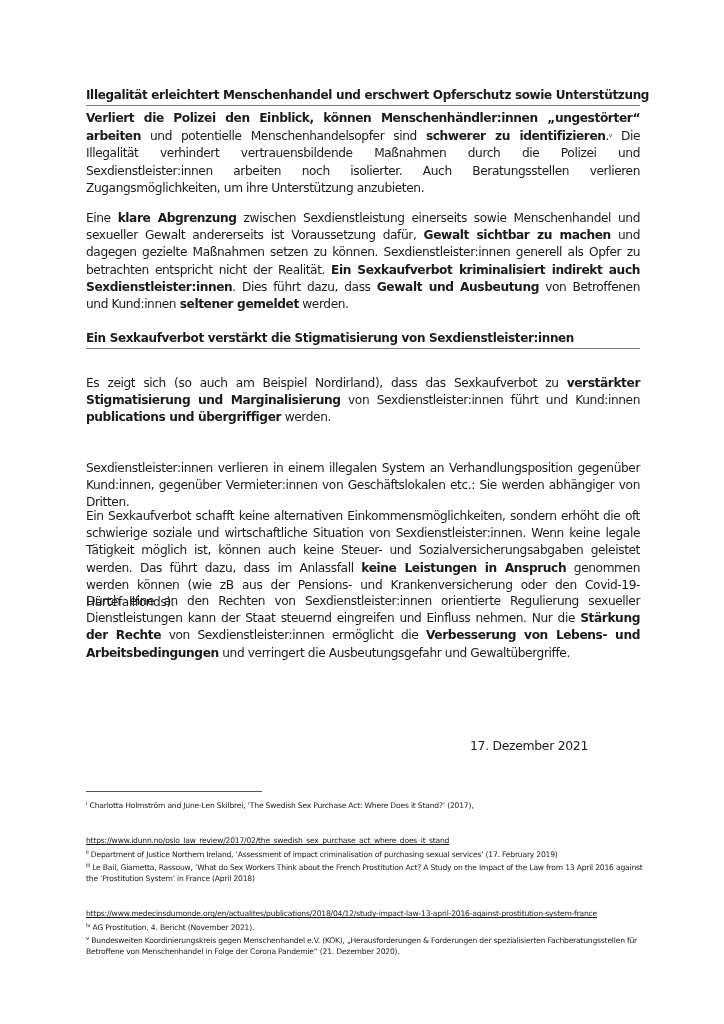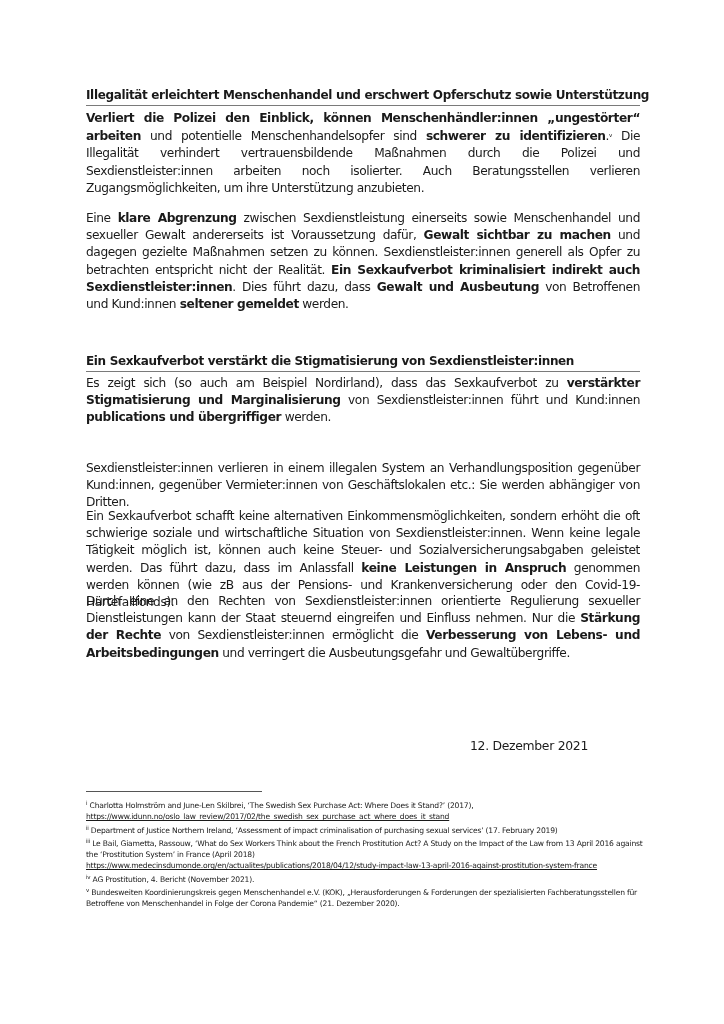--- a/index.html
+++ b/index.html
@@ -11,39 +11,39 @@
              white-space: nowrap; }
   .para { position: absolute; left: 0; width: 554px; font-size: 12.2px; line-height: 17.2px;
           text-align: justify; letter-spacing: -0.4px; word-spacing: 0px; }
   .para b { font-weight: bold; }
   .date { position: absolute; left: 470px; top: 738px; font-size: 12.4px; letter-spacing: -0.3px; }
   .fn-rule { position: absolute; left: 0; top: 791px; width: 176px; height: 0; border-top: 1.2px solid #555; }
   .footnotes { position: absolute; left: 0; top: 798px; width: 560px; font-size: 7.6px; line-height: 11.3px;
                letter-spacing: -0.2px; color: #1a1a1a; }
   .fn { margin: 0; }
   .fn sup, .para sup { font-size: 5.5px; vertical-align: 3px; }
-  .fn .url { color: #1a1a1a; text-decoration: underline; }
+  .fn .url { color: #1a1a1a; text-decoration: underline; margin-top: 24px; }
   .fn .indent { padding-left: 8px; display: block; }
 </style>
 </head>
 <body>
 
 <div class="page">
 
   <div class="heading" style="top:88px;">Illegalität erleichtert Menschenhandel und erschwert Opferschutz sowie Unterstützung</div>
   <div class="para" style="top:110px;"><b>Verliert die Polizei den Einblick, können Menschenhändler:innen „ungestörter“ arbeiten</b> und potentielle Menschenhandelsopfer sind <b>schwerer zu identifizieren</b>.<sup>v</sup> Die Illegalität verhindert vertrauensbildende Maßnahmen durch die Polizei und Sexdienstleister:innen arbeiten noch isolierter. Auch Beratungsstellen verlieren Zugangsmöglichkeiten, um ihre Unterstützung anzubieten.</div>
   <div class="para" style="top:210px;">Eine <b>klare Abgrenzung</b> zwischen Sexdienstleistung einerseits sowie Menschenhandel und sexueller Gewalt andererseits ist Voraussetzung dafür, <b>Gewalt sichtbar zu machen</b> und dagegen gezielte Maßnahmen setzen zu können. Sexdienstleister:innen generell als Opfer zu betrachten entspricht nicht der Realität. <b>Ein Sexkaufverbot kriminalisiert indirekt auch Sexdienstleister:innen</b>. Dies führt dazu, dass <b>Gewalt und Ausbeutung</b> von Betroffenen und Kund:innen <b>seltener gemeldet</b> werden.</div>
 
-  <div class="heading" style="top:354px;">Ein Sexkaufverbot verstärkt die Stigmatisierung von Sexdienstleister:innen</div>
+  <div class="heading" style="top:331px;">Ein Sexkaufverbot verstärkt die Stigmatisierung von Sexdienstleister:innen</div>
   <div class="para" style="top:375px;">Es zeigt sich (so auch am Beispiel Nordirland), dass das Sexkaufverbot zu <b>verstärkter Stigmatisierung und Marginalisierung</b> von Sexdienstleister:innen führt und Kund:innen <b>publications und übergriffiger</b> werden.</div>
   <div class="para" style="top:460px;">Sexdienstleister:innen verlieren in einem illegalen System an Verhandlungsposition gegenüber Kund:innen, gegenüber Vermieter:innen von Geschäftslokalen etc.: Sie werden abhängiger von Dritten.</div>
   <div class="para" style="top:508px;">Ein Sexkaufverbot schafft keine alternativen Einkommensmöglichkeiten, sondern erhöht die oft schwierige soziale und wirtschaftliche Situation von Sexdienstleister:innen. Wenn keine legale Tätigkeit möglich ist, können auch keine Steuer- und Sozialversicherungsabgaben geleistet werden. Das führt dazu, dass im Anlassfall <b>keine Leistungen in Anspruch</b> genommen werden können (wie zB aus der Pensions- und Krankenversicherung oder den Covid-19-Härtefallfonds).</div>
   <div class="para" style="top:593px;">Durch eine an den Rechten von Sexdienstleister:innen orientierte Regulierung sexueller Dienstleistungen kann der Staat steuernd eingreifen und Einfluss nehmen. Nur die <b>Stärkung der Rechte</b> von Sexdienstleister:innen ermöglicht die <b>Verbesserung von Lebens- und Arbeitsbedingungen</b> und verringert die Ausbeutungsgefahr und Gewaltübergriffe.</div>
 
-  <div class="date" style="left:384px;">12. Dezember 2021</div>
+  <div class="date" style="left:384px;">17. Dezember 2021</div>
 
   <div class="fn-rule"></div>
   <div class="footnotes" id="footnotes">
       <p class="fn"><sup>i</sup><span> Charlotta Holmström and June-Len Skilbrei, ‘The Swedish Sex Purchase Act: Where Does it Stand?’ (2017),</span><span class="url" style="display: block;">https://www.idunn.no/oslo_law_review/2017/02/the_swedish_sex_purchase_act_where_does_it_stand</span></p>
       <p class="fn"><sup>ii</sup><span> Department of Justice Northern Ireland, ‘Assessment of impact criminalisation of purchasing sexual services’ (17. February 2019)</span></p>
       <p class="fn"><sup>iii</sup><span> Le Bail, Giametta, Rassouw, ‘What do Sex Workers Think about the French Prostitution Act? A Study on the Impact of the Law from 13 April 2016 against the ‘Prostitution System’ in France (April 2018)</span><span class="url" style="display: block;">https://www.medecinsdumonde.org/en/actualites/publications/2018/04/12/study-impact-law-13-april-2016-against-prostitution-system-france</span></p>
       <p class="fn"><sup>iv</sup><span> AG Prostitution, 4. Bericht (November 2021).</span></p>
       <p class="fn"><sup>v</sup><span> Bundesweiten Koordinierungskreis gegen Menschenhandel e.V. (KOK), „Herausforderungen &amp; Forderungen der spezialisierten Fachberatungsstellen für Betroffene von Menschenhandel in Folge der Corona Pandemie“ (21. Dezember 2020).</span></p>
     </div>
 </div>

